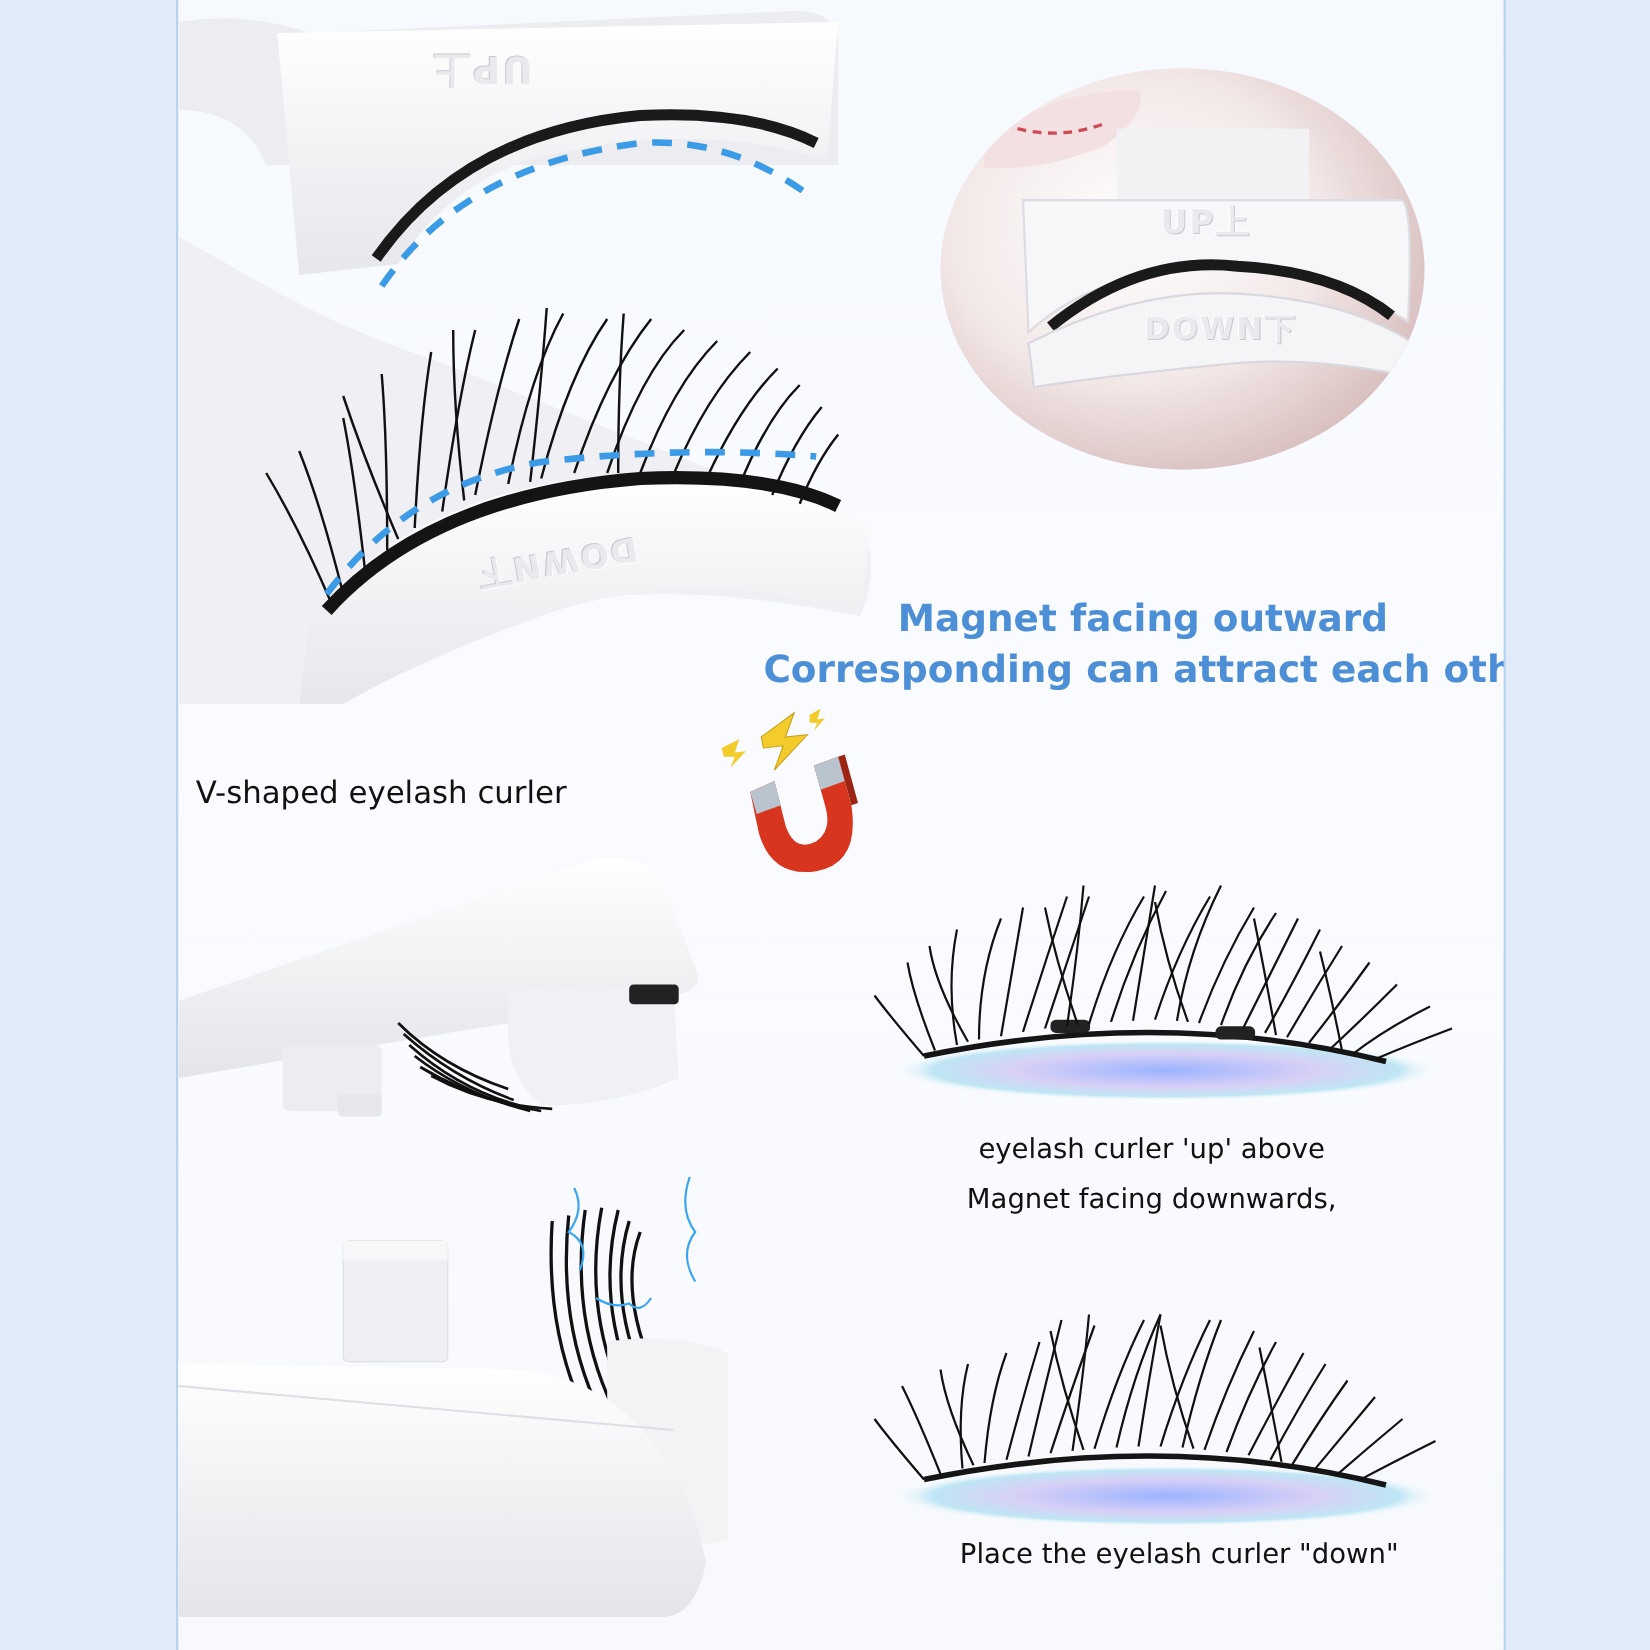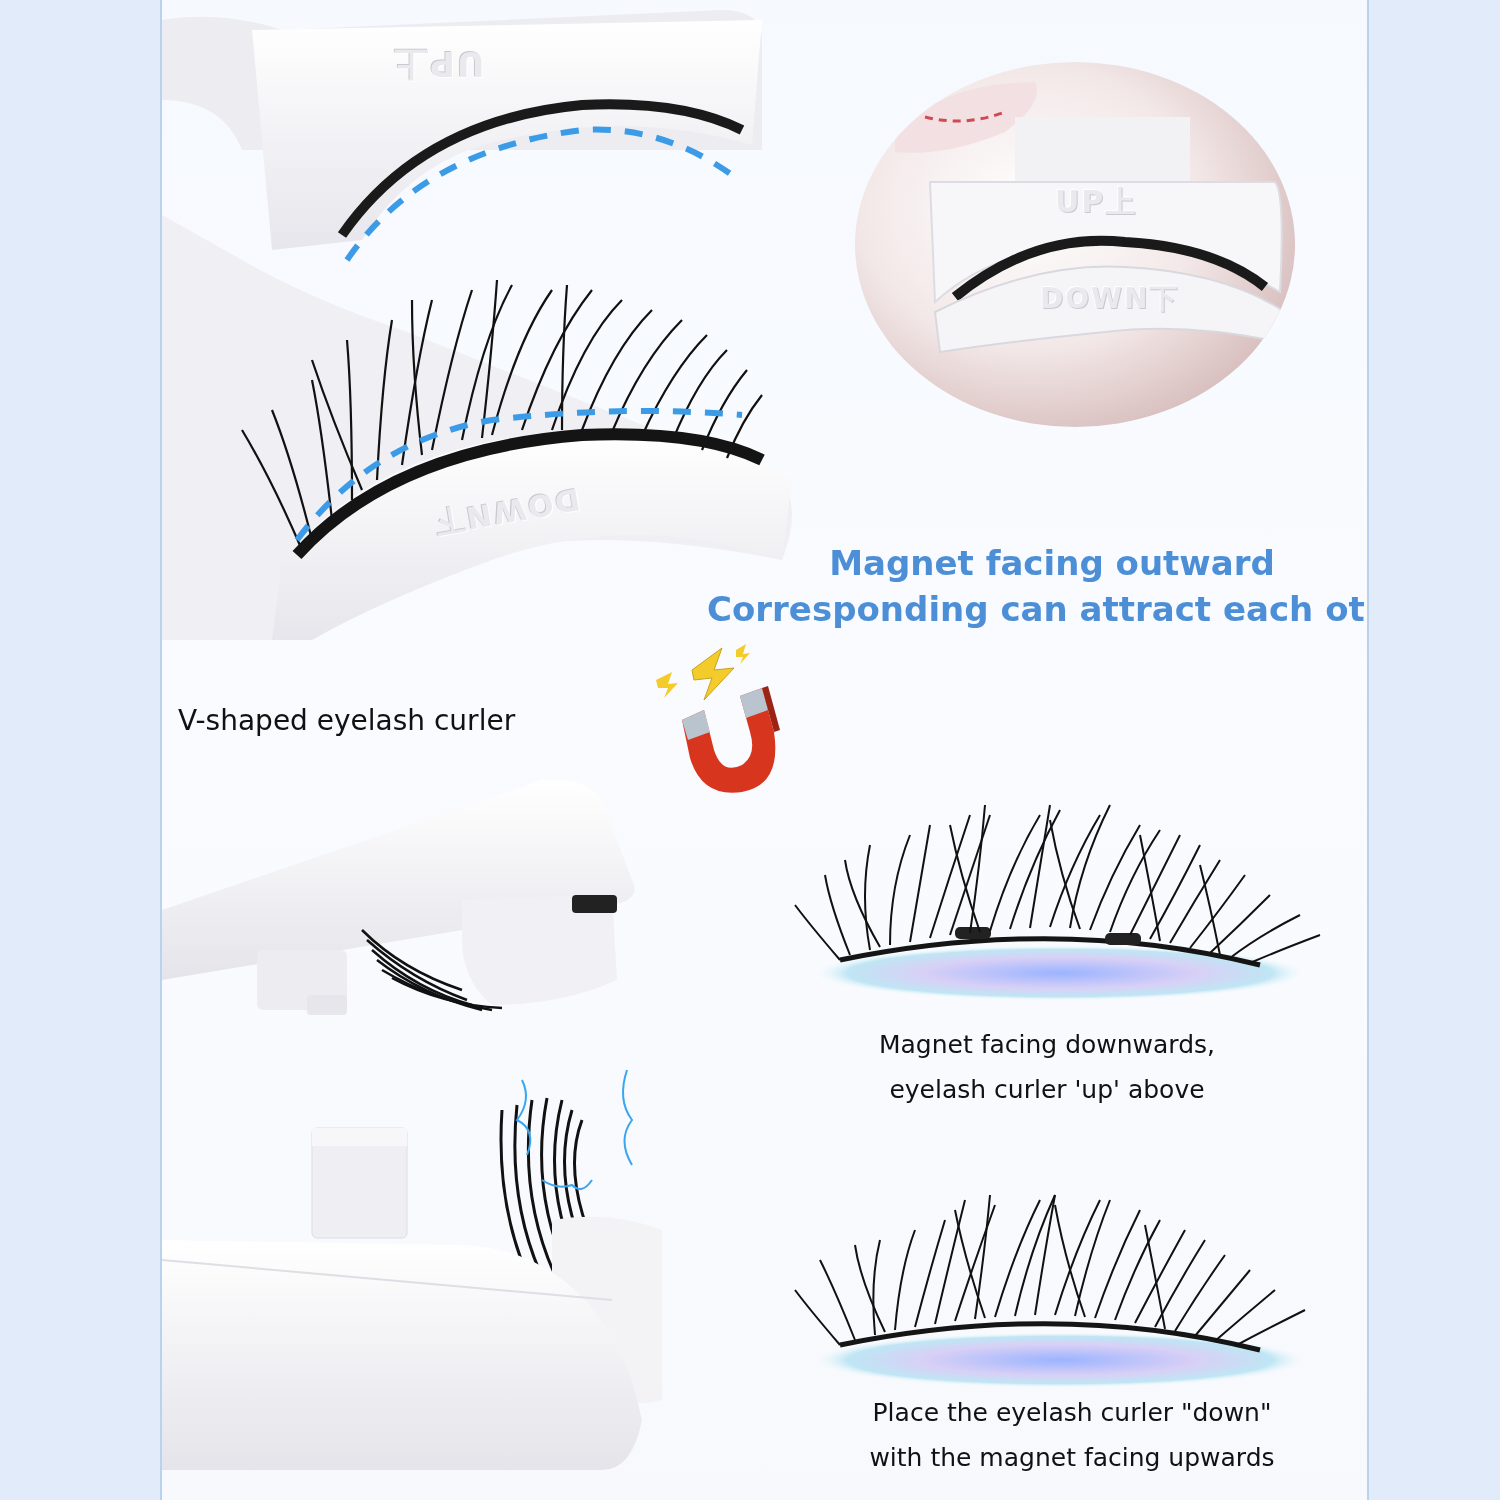--- a/index.html
+++ b/index.html
@@ -27,21 +27,21 @@
     background: radial-gradient(ellipse at 40% 40%, #ffffff 0%, #f3e8e8 45%, #d9c1c0 75%, #c8a9a8 100%);
     overflow: hidden;
   }
   .embossed {
     position: absolute; color: #e9e9ee; font-weight: bold; letter-spacing: 2px;
     text-shadow: 1px 1px 0 #c9c9d0, -1px -1px 0 #ffffff;
     font-family: "DejaVu Sans", sans-serif;
   }
 
   .headline {
-    left: 545px; top: 540px; width: 690px; text-align: center;
+    left: 532px; top: 540px; width: 690px; text-align: center;
     color: #4d8fd6; font-size: 34px; font-weight: bold; line-height: 46px;
     font-family: "DejaVu Sans", sans-serif;
   }
   .headline div { white-space: nowrap; }
 
   .vshape-title {
     left: 16px; top: 704px; color: #111111; font-size: 28px;
     font-family: "DejaVu Sans", sans-serif; white-space: nowrap;
   }
   .magnet { left: 480px; top: 640px; width: 140px; height: 160px; }
@@ -199,22 +199,22 @@
         <path d="M100 162 Q70 110 65 75"></path>
           <path d="M200 147 Q180 90 170 40"></path>
         <path d="M300 144 Q280 90 270 35"></path>
           <path d="M380 156 Q370 100 360 50"></path>
         <path d="M440 170 Q430 120 420 80"></path>
       </g>
     </svg>
   </div>
 
   <div class="abs caption caption-1">
+    <div>eyelash curler 'up' above</div>
     <div>Magnet facing downwards,</div>
-    <div>eyelash curler 'up' above</div>
   </div>
 
   <div class="abs lash-card-2">
     <svg width="560" height="220" viewBox="0 0 560 220">
       <defs>
         <radialGradient id="glow2" cx="0.5" cy="0.5" r="0.5">
           <stop offset="0" stop-color="#9bb4ff"></stop>
           <stop offset="0.55" stop-color="#d8d0f6"></stop>
           <stop offset="0.85" stop-color="#bfe6f4"></stop>
           <stop offset="1" stop-color="#ffffff" stop-opacity="0"></stop>
@@ -247,21 +247,20 @@
         <path d="M105 152 Q80 100 75 65"></path>
           <path d="M205 138 Q185 80 175 30"></path>
         <path d="M305 137 Q285 80 275 25"></path>
           <path d="M385 149 Q375 95 365 45"></path>
       </g>
     </svg>
   </div>
 
   <div class="abs caption caption-2">
     <div>Place the eyelash curler "down"</div>
-    <div>with the magnet facing upwards</div>
   </div>
 
   <div class="abs curler-bottom">
     <svg width="500" height="700" viewBox="0 0 500 700">
       <defs>
         <linearGradient id="wg2" x1="0" y1="0" x2="0" y2="1">
           <stop offset="0" stop-color="#ffffff"></stop>
           <stop offset="1" stop-color="#e4e4ea"></stop>
         </linearGradient>
       </defs>

